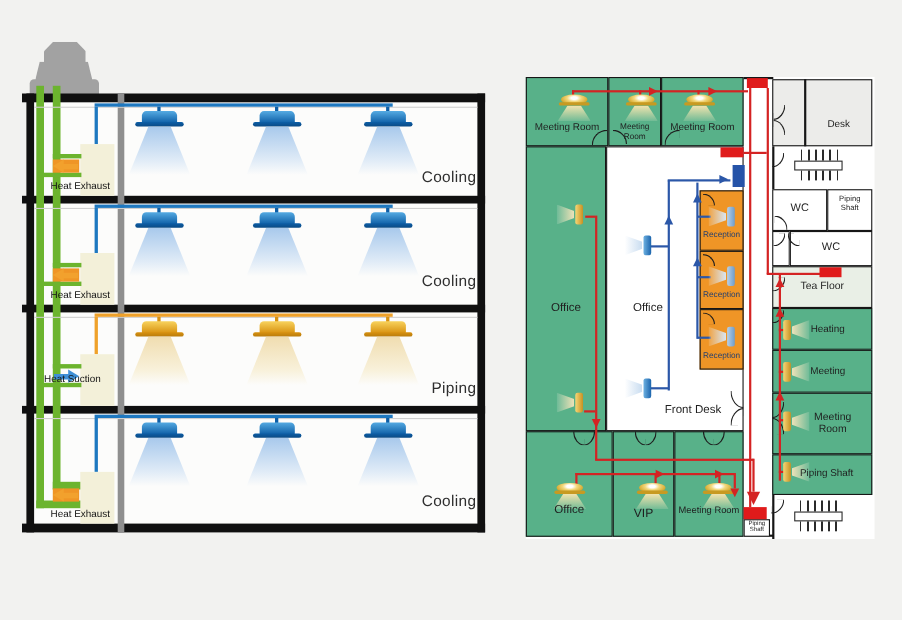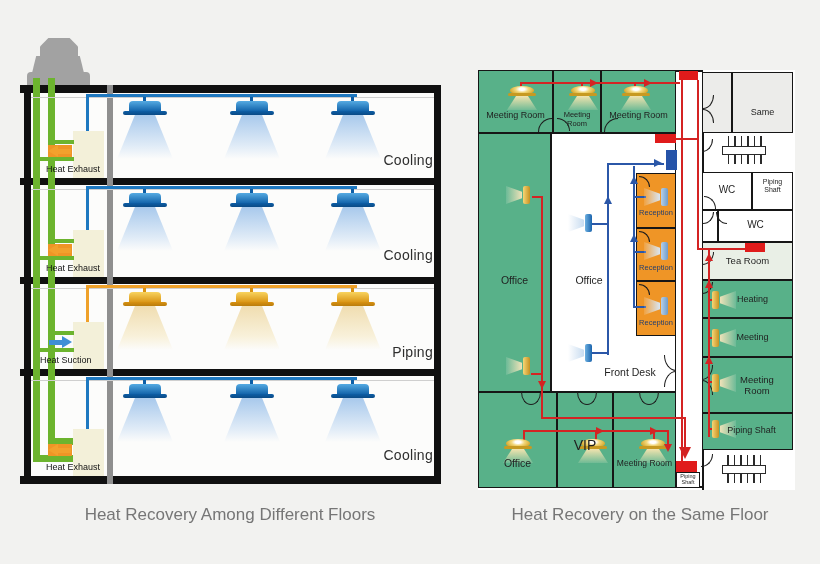--- a/index.html
+++ b/index.html
@@ -197,21 +197,21 @@
       <span class="fl"></span>
       <span class="cn"></span>
     </div>
   <div class="hxbox" style="left:73px;top:322px;width:31px;height:47px"></div>
   <div class="gp" style="left:48px;top:331px;width:26px;height:4px"></div>
   <div class="gp" style="left:34px;top:348px;width:40px;height:4px"></div>
   <span class="fat r b" style="left:48px;top:336px">
       <i class="hd"></i>
       <i class="sh"></i>
     </span>
-  <div class="hxlbl" style="left:40px;top:355px;width:42px">Heat Suction</div>
+  <div class="hxlbl" style="left:40px;top:339px;width:42px">Heat Suction</div>
   <div class="modelbl" style="left:320px;top:344px;width:113px">Piping</div>
 
   <div class="ceil" style="left:31px;top:380px;width:403px;height:1px"></div>
   <div class="bp" style="left:86px;top:377px;width:271px;height:3px"></div>
   <div class="bp" style="left:86px;top:380px;width:3px;height:49px"></div>
   <div class="unit-s blue-u" style="left:117px;top:380px">
       <span class="st"></span>
       <span class="bd"></span>
       <span class="fl"></span>
       <span class="cn"></span>
@@ -229,21 +229,20 @@
       <span class="cn"></span>
     </div>
   <div class="hxbox" style="left:73px;top:429px;width:31px;height:47px"></div>
   <span class="fat l o" style="left:48px;top:444px">
       <i class="hd"></i>
       <i class="sh"></i>
     </span>
   <div class="hxlbl" style="left:40px;top:462px;width:66px">Heat Exhaust</div>
   <div class="modelbl" style="left:320px;top:447px;width:113px">Cooling</div>
 
-  <div class="caption" style="left:20px;top:505px;width:420px">Heat Recovery Among Different Floors</div>
 
   <div class="base" style="left:478px;top:70px;width:317px;height:420px"></div>
 
   <div class="room g" style="left:478px;top:70px;width:75px;height:63px"></div>
   <div class="room g" style="left:553px;top:70px;width:48px;height:63px"></div>
   <div class="room g" style="left:601px;top:70px;width:75px;height:63px"></div>
 
   <div class="room g" style="left:478px;top:133px;width:73px;height:259px"></div>
   <div class="room w" style="left:551px;top:133px;width:125px;height:259px"></div>
 
@@ -435,28 +434,27 @@
   <div class="lbl" style="left:480px;top:110px;width:71px">Meeting Room</div>
   <div class="lbl" style="left:554px;top:111px;width:46px;font-size:7.5px">Meeting Room</div>
   <div class="lbl" style="left:602px;top:110px;width:73px">Meeting Room</div>
   <div class="lbl" style="left:478px;top:274px;width:73px;font-size:10.5px">Office</div>
   <div class="lbl" style="left:551px;top:274px;width:76px;font-size:10.5px">Office</div>
   <div class="lbl" style="left:637px;top:209px;width:38px;font-size:7.5px;color:#27406e">Reception</div>
   <div class="lbl" style="left:637px;top:264px;width:38px;font-size:7.5px;color:#27406e">Reception</div>
   <div class="lbl" style="left:637px;top:319px;width:38px;font-size:7.5px;color:#27406e">Reception</div>
   <div class="lbl" style="left:595px;top:366px;width:70px;font-size:10.5px">Front Desk</div>
   <div class="lbl" style="left:478px;top:457px;width:79px;font-size:10.5px">Office</div>
-  <div class="lbl" style="left:557px;top:437px;width:56px;font-size:14px">VIP</div>
+  <div class="lbl" style="left:557px;top:461px;width:56px;font-size:11px">VIP</div>
   <div class="lbl" style="left:613px;top:459px;width:63px;font-size:8.5px">Meeting Room</div>
-  <div class="lbl" style="left:732px;top:107px;width:61px">Same</div>
+  <div class="lbl" style="left:732px;top:107px;width:61px">Desk</div>
   <div class="lbl" style="left:702px;top:184px;width:50px;font-size:10px">WC</div>
   <div class="lbl" style="left:759px;top:178px;width:27px;font-size:7px">Piping Shaft</div>
   <div class="lbl" style="left:718px;top:219px;width:75px;font-size:10px">WC</div>
-  <div class="lbl" style="left:702px;top:256px;width:91px;font-size:9.5px">Tea Room</div>
+  <div class="lbl" style="left:702px;top:256px;width:91px;font-size:9.5px">Tea Floor</div>
   <div class="lbl" style="left:712px;top:294px;width:81px">Heating</div>
   <div class="lbl" style="left:712px;top:332px;width:81px">Meeting</div>
   <div class="lbl" style="left:733px;top:375px;width:48px;font-size:9.5px">Meeting Room</div>
   <div class="lbl" style="left:710px;top:425px;width:83px">Piping Shaft</div>
   <div class="lbl" style="left:677px;top:473px;width:22px;font-size:5.5px">Piping Shaft</div>
 
-  <div class="caption" style="left:460px;top:505px;width:360px">Heat Recovery on the Same Floor</div>
 
 </div>
 
 </body></html>

